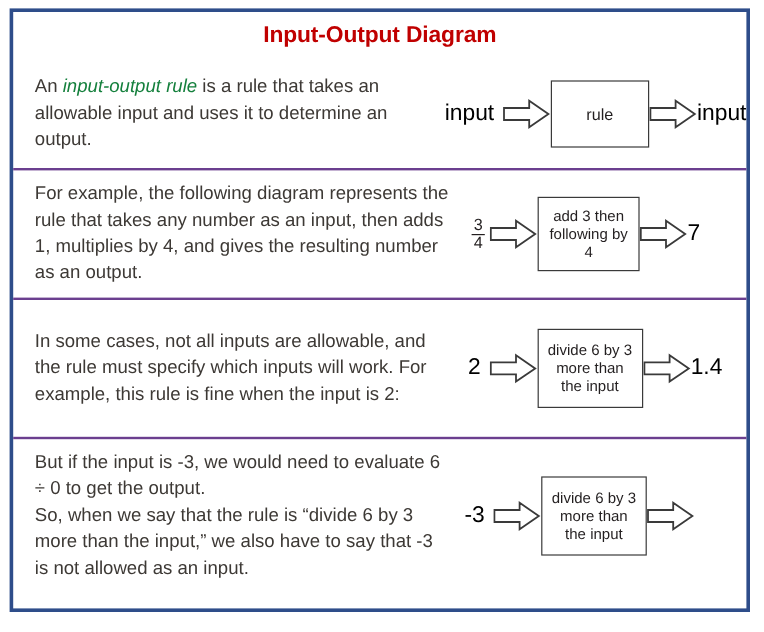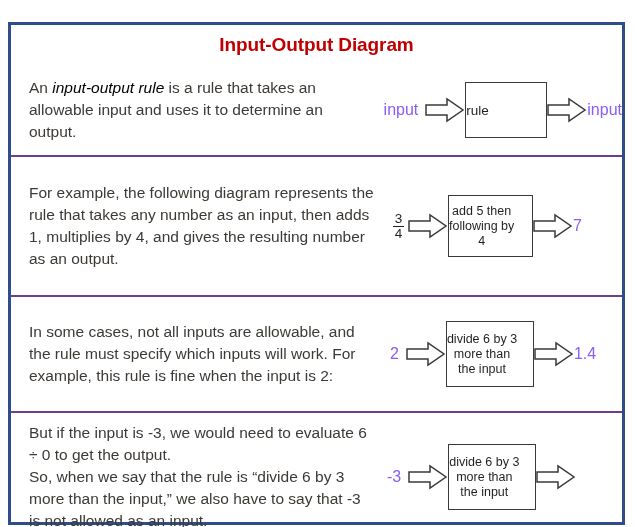--- a/index.html
+++ b/index.html
@@ -10,21 +10,21 @@
   body {
     width: 637px;
     height: 527px;
     font-family: "Liberation Sans", sans-serif;
     -webkit-font-smoothing: antialiased;
   }
 
   #frame {
     position: absolute;
     left: 8px;
-    top: 22px;
+    top: 7px;
     width: 617px;
     height: 503px;
     border: 3px solid #2e4d8a;
     box-sizing: border-box;
     background: #ffffff;
   }
 
   .title-row {
     height: 40px;
     display: flex;
@@ -40,52 +40,52 @@
 
   .section {
     display: flex;
     align-items: center;
     border-top: 2px solid #6b3f8f;
     box-sizing: border-box;
   }
   .section.first { border-top: none; }
 
   .sec1 { height: 90px; }
-  .sec2 { height: 140px; }
+  .sec2 { height: 108px; }
   .sec3 { height: 116px; }
   .sec4 { height: 130px; }
 
   .text-col {
     width: 370px;
     padding-left: 18px;
     padding-right: 6px;
     box-sizing: border-box;
   }
   .para {
     color: #3d3935;
     font-size: 15.5px;
     line-height: 22px;
     margin: 0;
   }
   .para em {
-    color: #000000;
+    color: #15803d;
   }
 
   .diag-col {
     flex: 1;
     display: flex;
     align-items: center;
     justify-content: flex-start;
     height: 100%;
     position: relative;
   }
 
   .io-label {
-    color: #8b5cf6;
-    font-size: 16px;
+    color: #000000;
+    font-size: 19px;
     white-space: nowrap;
   }
 
   
   .frac {
     display: inline-flex;
     flex-direction: column;
     align-items: center;
     font-size: 13.5px;
     line-height: 12px;
@@ -104,20 +104,21 @@
     display: block;
     flex: 0 0 auto;
   }
 
   .rule-box {
     border: 1.6px solid #3a3a3a;
     background: #ffffff;
     box-sizing: border-box;
     display: flex;
     align-items: center;
+    justify-content: center;
     text-align: center;
     color: #231f20;
     flex: 0 0 auto;
   }
   .rule-box .bt {
     font-size: 12.5px;
     line-height: 15px;
   }
 
   .box1 { width: 82px; height: 56px; }
@@ -167,21 +168,21 @@
         <span class="num">3</span>
         <span class="bar"></span>
         <span class="den">4</span>
       </div>
       <div class="gap-xs"></div>
       <svg class="arrow" width="40" height="26" viewBox="0 0 40 26">
         <polygon points="1,8 22,8 22,2 38,13 22,24 22,18 1,18" fill="#ffffff" stroke="#3a3a3a" stroke-width="1.5" stroke-linejoin="miter"></polygon>
       </svg>
       <div class="rule-box box2">
         <div>
-          <div class="bt">add 5 then</div>
+          <div class="bt">add 3 then</div>
           <div class="bt">following by</div>
           <div class="bt">4</div>
         </div>
       </div>
       <svg class="arrow" width="40" height="26" viewBox="0 0 40 26">
         <polygon points="1,8 22,8 22,2 38,13 22,24 22,18 1,18" fill="#ffffff" stroke="#3a3a3a" stroke-width="1.5" stroke-linejoin="miter"></polygon>
       </svg>
       <span class="io-label">7</span>
     </div>
   </div>

